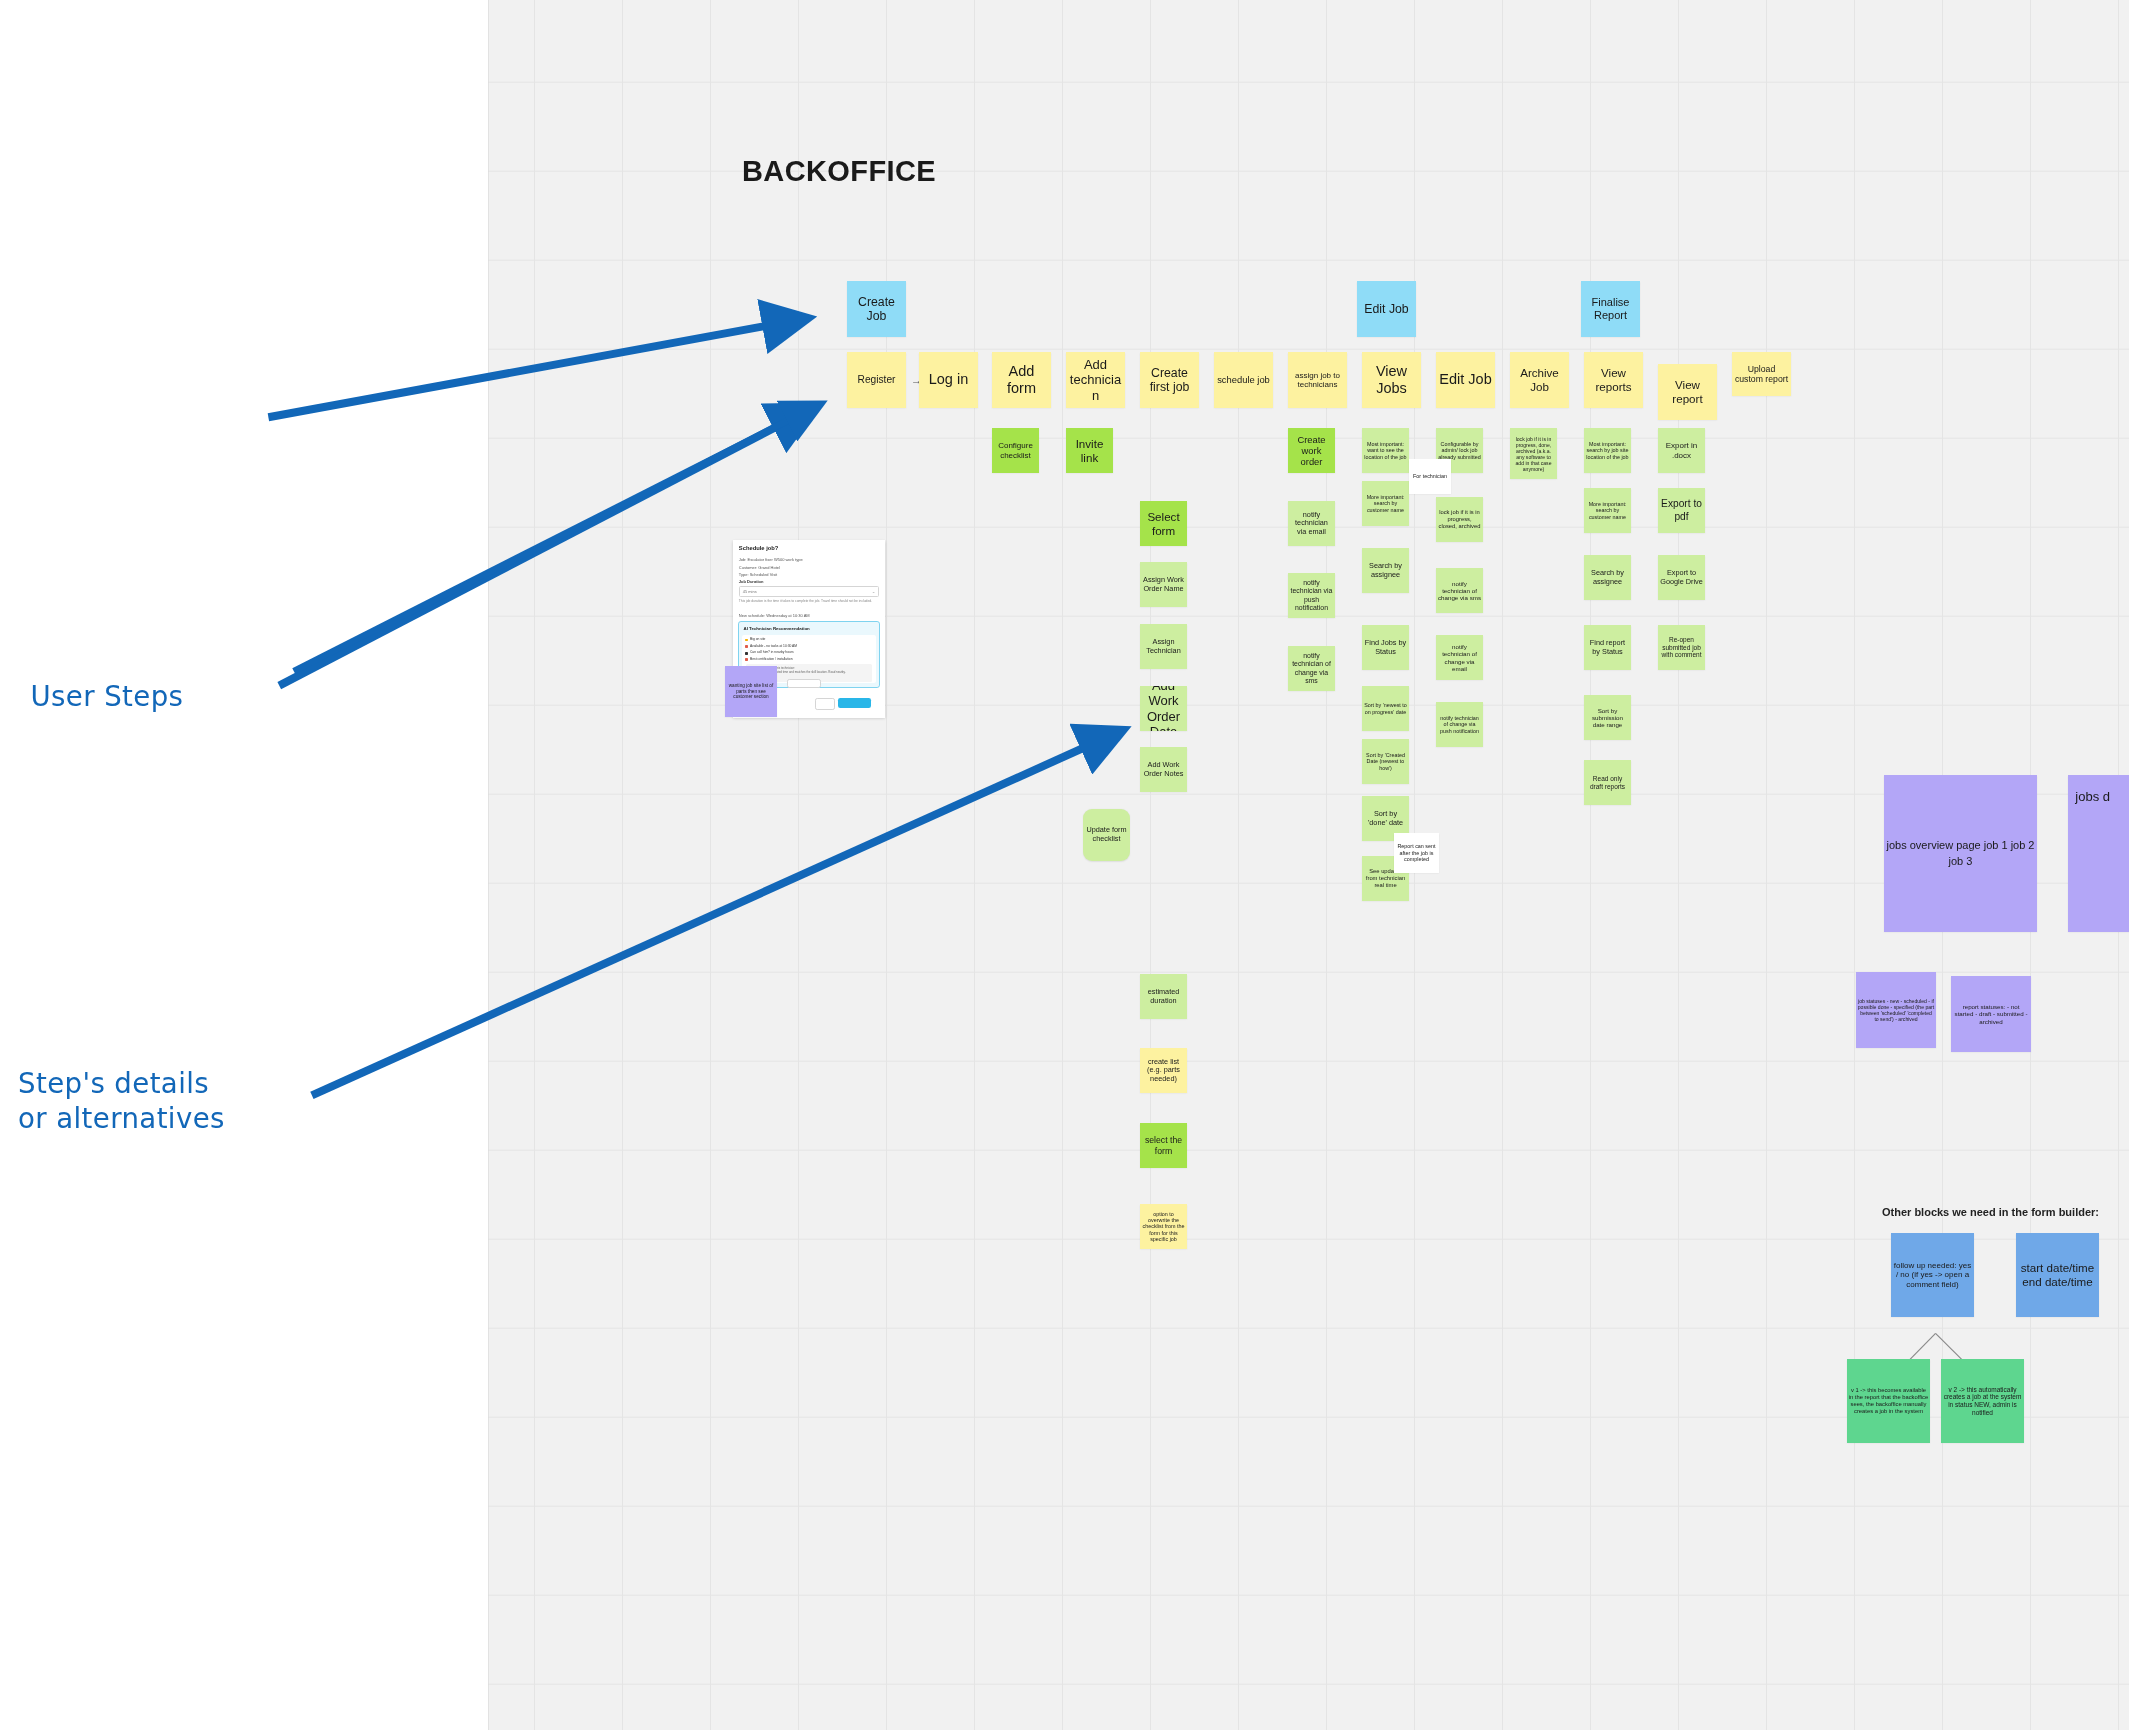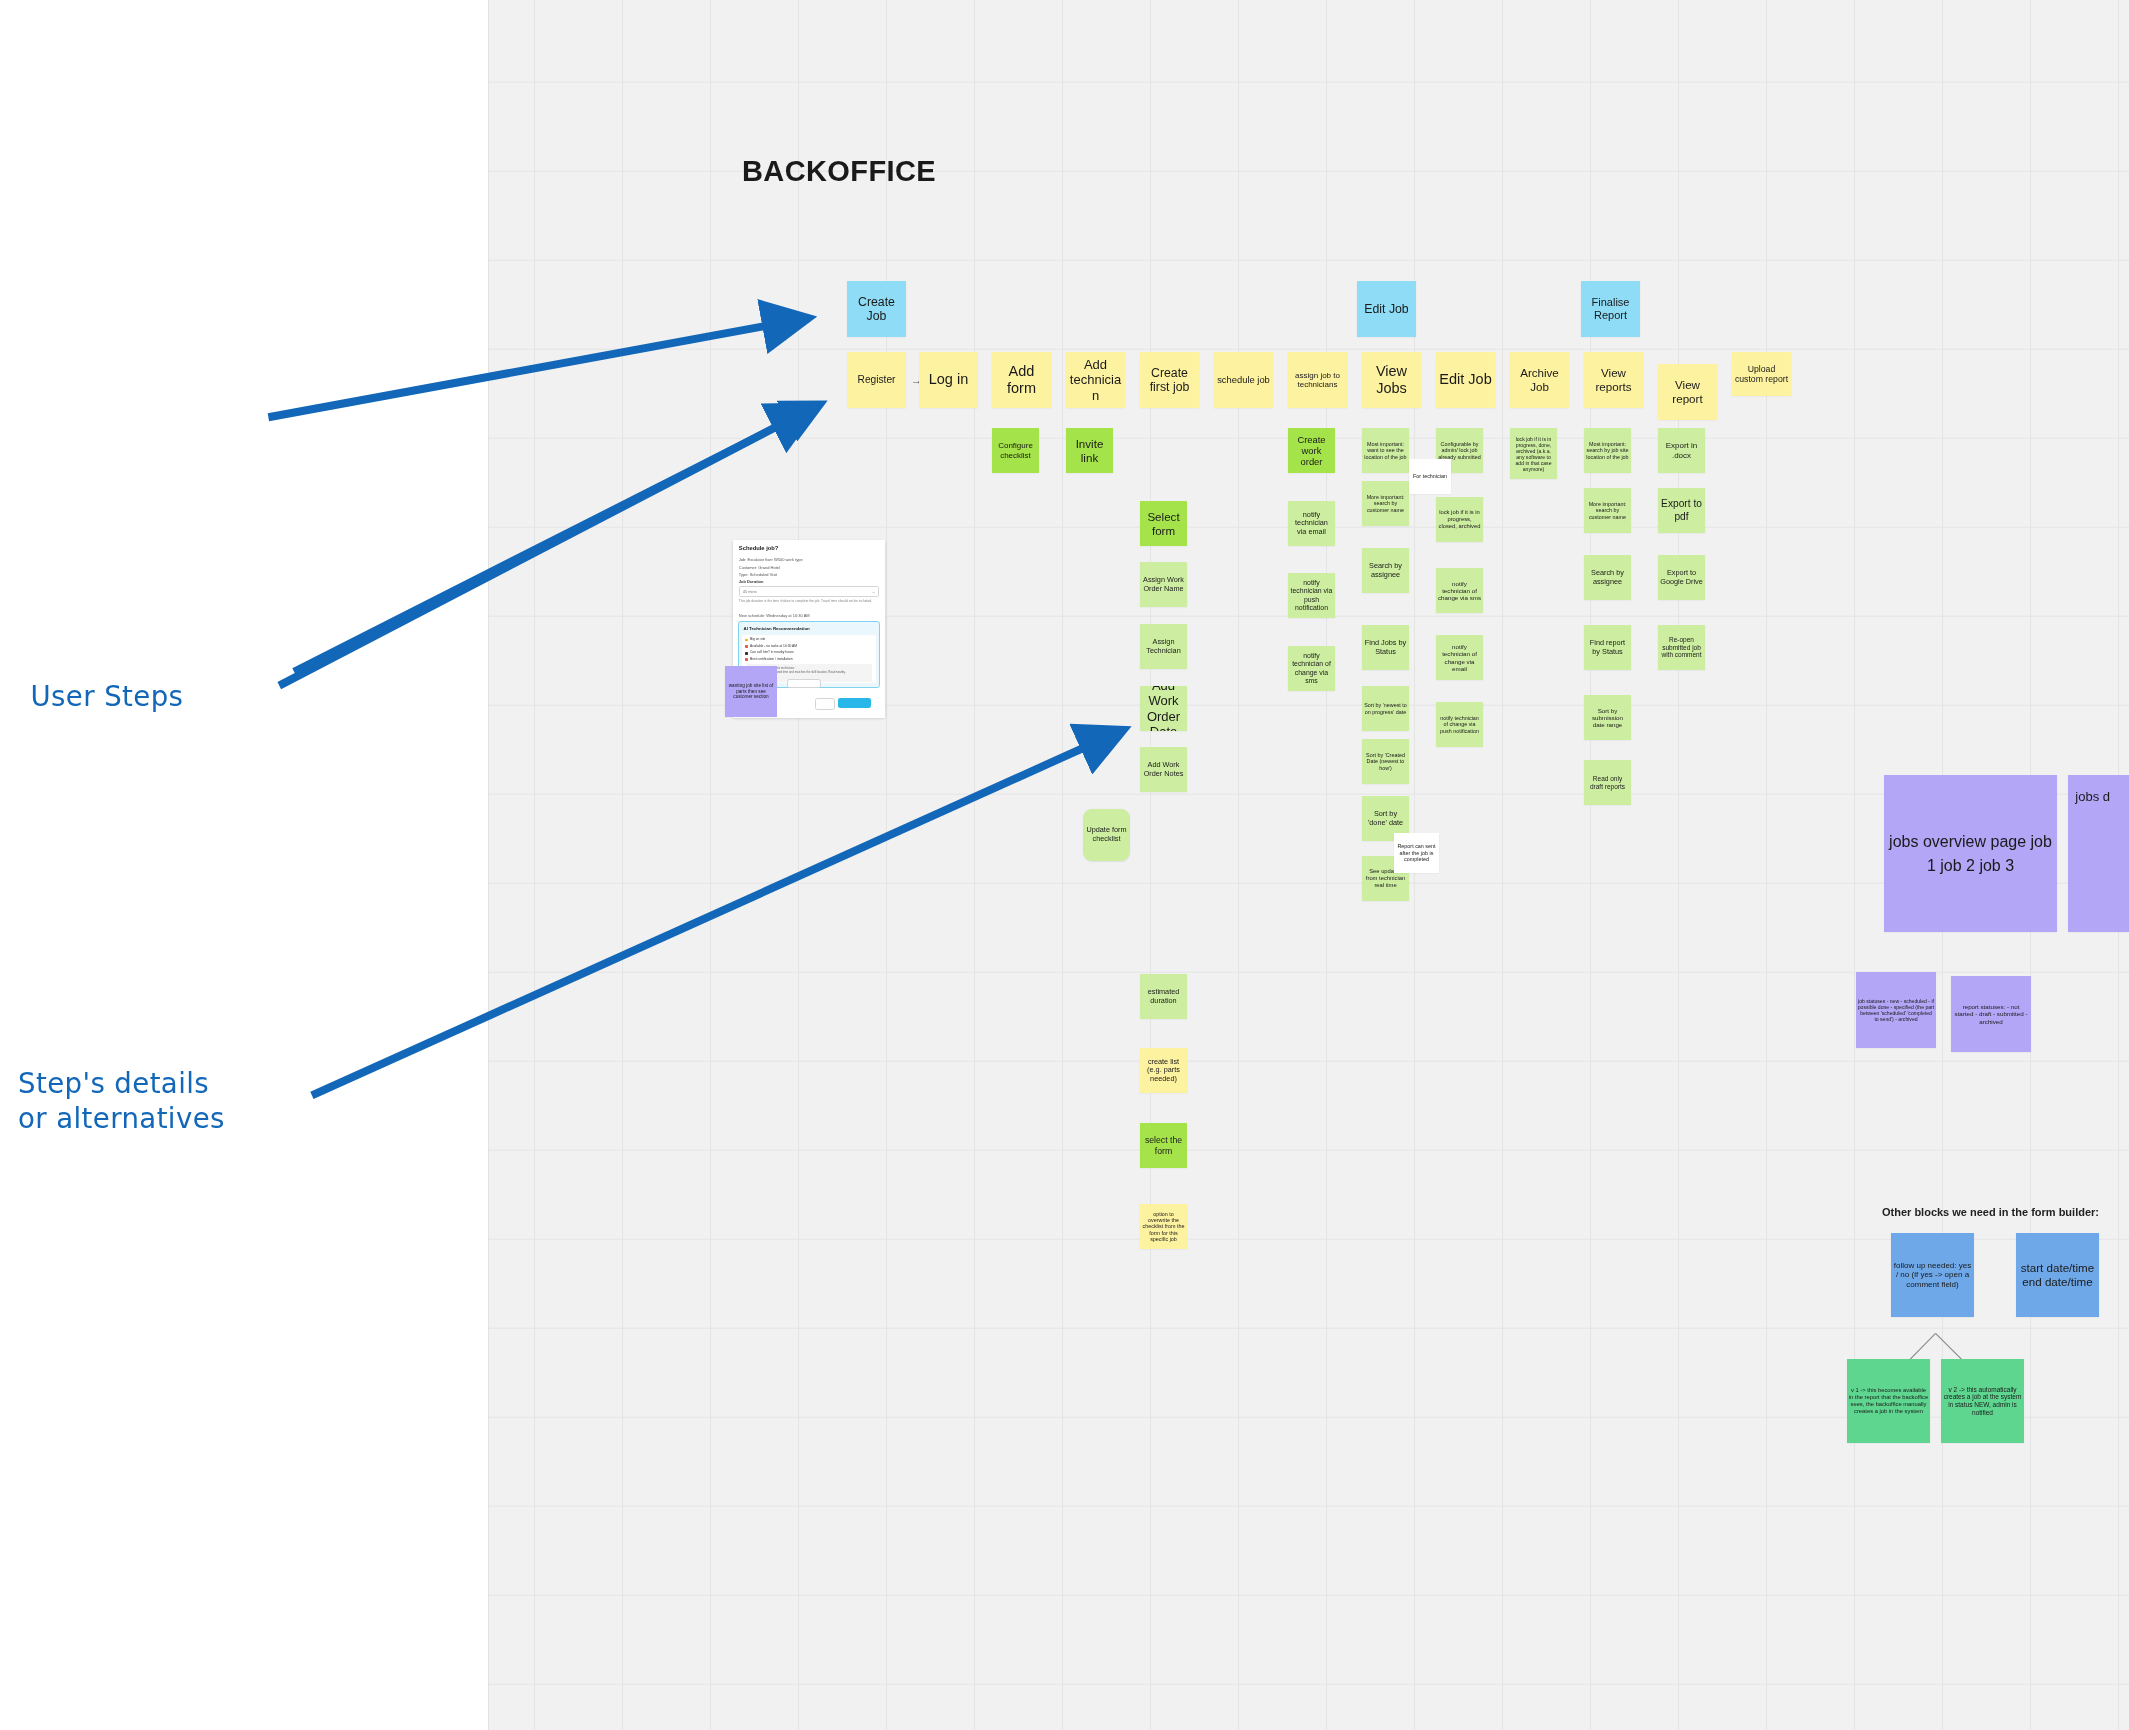--- a/index.html
+++ b/index.html
@@ -325,21 +325,21 @@
   <div class="note c-lgreen" style="left:1658px; top:488px; width:47px; height:45px; font-size:10.2px;">Export
 to pdf</div>
   <div class="note c-lgreen" style="left:1658px; top:555px; width:47px; height:45px; font-size:7.3px;">Export to
 Google
 Drive</div>
   <div class="note c-lgreen" style="left:1658px; top:625px; width:47px; height:45px; font-size:6.5px;">Re-open
 submitted
 job with
 comment</div>
 
-  <div class="note c-purple" style="left:1884px; top:775px; width:173px; height:157px; font-size:16px; line-height:1.45;">jobs overview
+  <div class="note c-purple" style="left:1884px; top:775px; width:153px; height:157px; font-size:11px; line-height:1.45;">jobs overview
 page
 
 job 1
 job 2
 job 3</div>
   <div class="note c-purple" style="left:2068px; top:775px; width:163px; height:157px; font-size:13px; line-height:1.45; justify-content:flex-start; padding-left:7.3px; align-items:flex-start; padding-top:13px;">jobs d</div>
   <div class="note c-purple" style="left:1856px; top:972px; width:80px; height:76px; font-size:5.1px;">job statuses
 - new
 - scheduled
 - if possible

